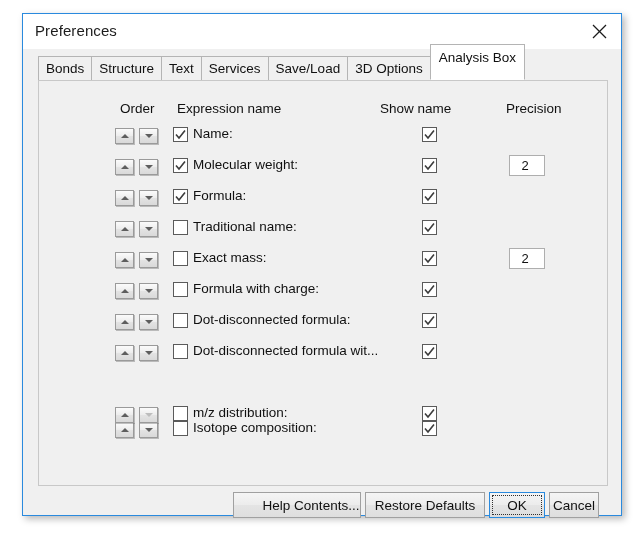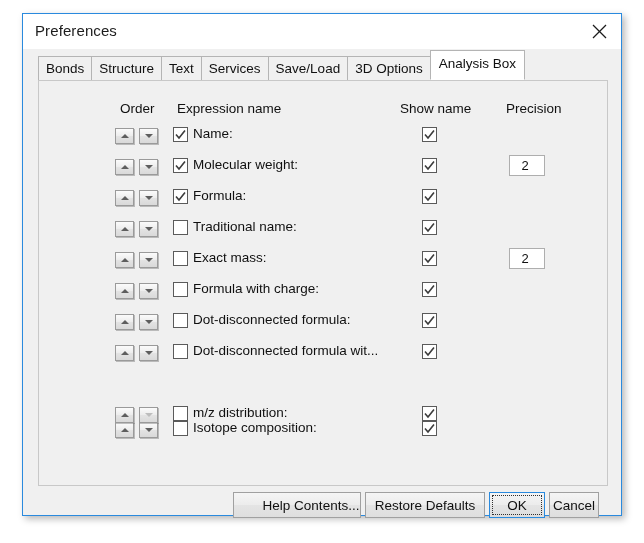--- a/index.html
+++ b/index.html
@@ -81,21 +81,21 @@
     border-bottom: none;
     margin-right: -1px;
     box-sizing: border-box;
     white-space: nowrap;
     cursor: default;
     position: relative;
     z-index: 1;
   }
   .tab.active {
     background: #ffffff;
-    height: 30px;
+    height: 36px;
     line-height: 26px;
     border: 1px solid #b4b4b4;
     border-bottom: 1px solid #ffffff;
     z-index: 5;
     padding: 0 8px;
   }
 
   
   .panel {
     position: absolute;
@@ -110,21 +110,21 @@
 
   
   .col-head {
     position: absolute;
     font-size: 13.5px;
     color: #101010;
     white-space: nowrap;
   }
   .col-order   { left: 81px;  top: 20px; }
   .col-expr    { left: 138px; top: 20px; }
-  .col-show    { left: 361px; top: 20px; }
+  .col-show    { left: 341px; top: 20px; }
   .col-prec    { left: 467px; top: 20px; }
 
   
   .row {
     position: absolute;
     left: 0;
     width: 100%;
     height: 31px;
   }
 

